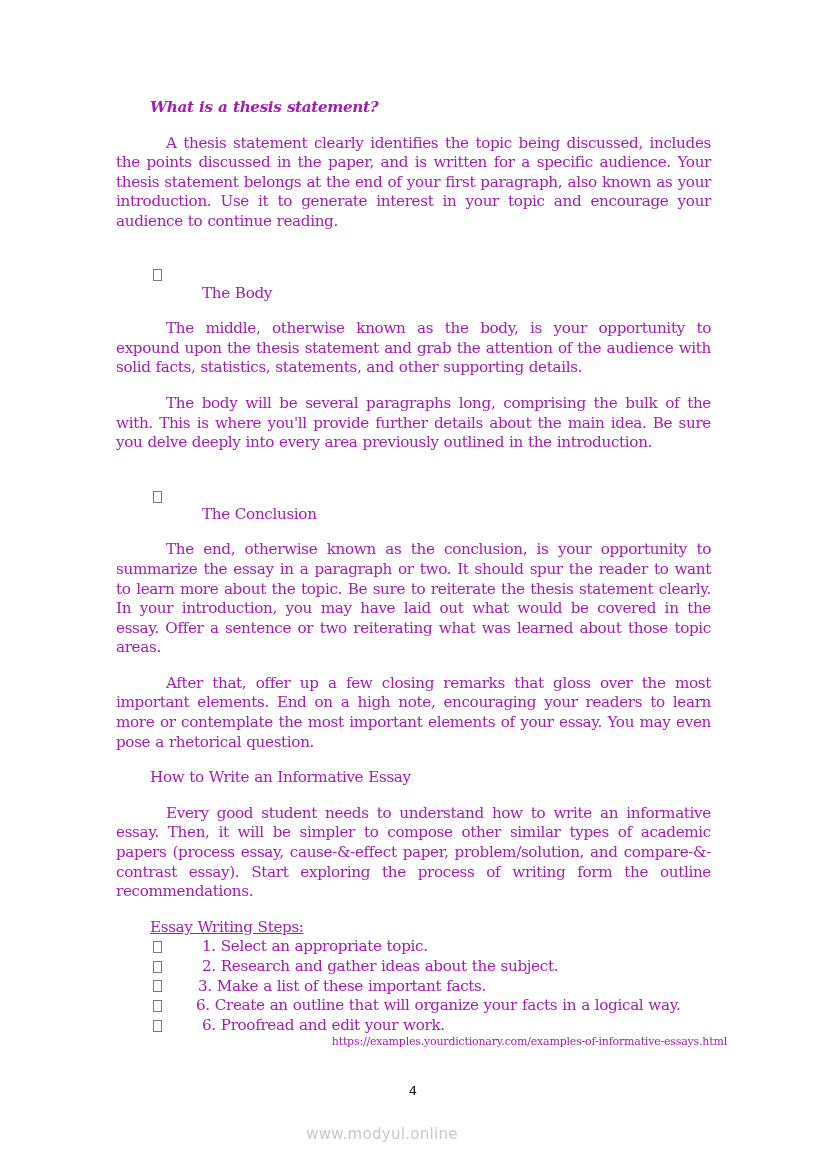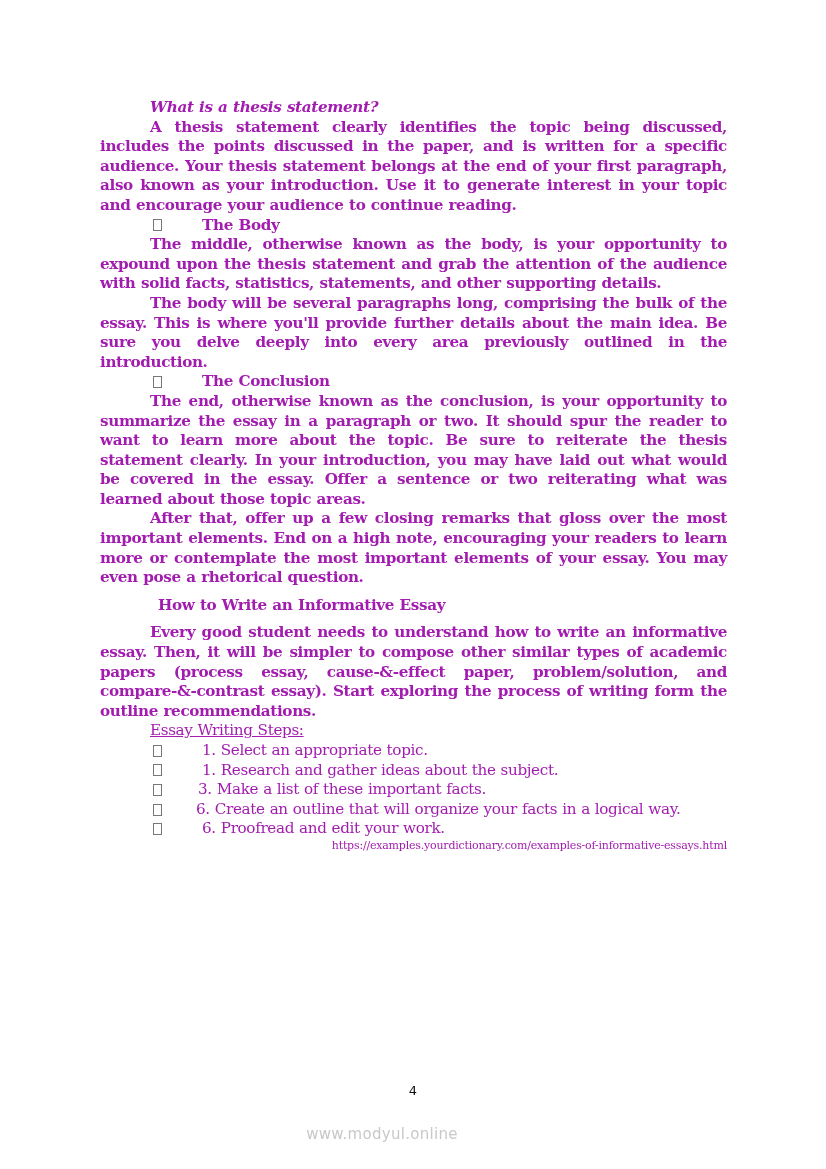--- a/index.html
+++ b/index.html
@@ -3,30 +3,30 @@
 <meta charset="utf-8">
 <style>
   html, body { margin: 0; padding: 0; background: #ffffff; }
   body { width: 826px; height: 1169px; position: relative; overflow: hidden; }
   .page {
     position: absolute; left: 100px; top: 98px; width: 627px;
     font-family: "DejaVu Serif", serif;
     font-size: 15.2px; line-height: 19.6px; color: #a21caf;
     letter-spacing: -0.35px; word-spacing: 0.5px;
   }
-  .p { text-align: justify; margin: 0; text-indent: 50px; font-weight: bold; }
+  .p { text-align: justify; margin: 16px; text-indent: 50px; }
   .p.last { text-align-last: left; }
   .heading-it { margin: 0; padding-left: 50px; font-weight: bold; font-style: italic; }
-  .heading-b { margin: 8px; padding-left: 50px; font-weight: bold; }
+  .heading-b { margin: 0; padding-left: 50px; font-weight: normal; }
   .bullet-head { margin: 0; padding-left: 50px; display: flex; align-items: center; }
   .box {
     display: inline-block; width: 7px; height: 10px; border: 1px solid #777;
     margin-right: 40px; margin-left: 3px; flex: none;
   }
-  .bullet-head .label { font-weight: bold; }
+  .bullet-head .label { font-weight: normal; margin-top: 36px; }
   .steps-title { margin: 0; padding-left: 50px; text-decoration: underline; }
   .step { margin: 0; padding-left: 50px; display: flex; align-items: center; }
   .step .box { margin-right: 0; }
   .step .num { display: inline-block; text-align: right; }
   .source {
     margin: 0; text-align: right; font-size: 11px; line-height: 14px;
     letter-spacing: -0.2px;
   }
   .page-number {
     position: absolute; left: 0; width: 826px; top: 1083px; text-align: center;
@@ -43,40 +43,40 @@
 
 <div class="page">
   <p class="heading-it">What is a thesis statement?</p>
   <p class="p last">A thesis statement clearly identifies the topic being discussed, includes the points discussed in the paper, and is written for a specific audience. Your thesis statement belongs at the end of your first paragraph, also known as your introduction. Use it to generate interest in your topic and encourage your audience to continue reading.</p>
 
   <div class="bullet-head">
     <span class="box"></span>
     <span class="label">The Body</span>
   </div>
   <p class="p last">The middle, otherwise known as the body, is your opportunity to expound upon the thesis statement and grab the attention of the audience with solid facts, statistics, statements, and other supporting details.</p>
-  <p class="p last">The body will be several paragraphs long, comprising the bulk of the essay. This is where you'll provide further details about the main idea. Be sure you delve deeply into every area previously outlined in the introduction.</p>
+  <p class="p last">The body will be several paragraphs long, comprising the bulk of the with. This is where you'll provide further details about the main idea. Be sure you delve deeply into every area previously outlined in the introduction.</p>
 
   <div class="bullet-head">
     <span class="box"></span>
     <span class="label">The Conclusion</span>
   </div>
   <p class="p last">The end, otherwise known as the conclusion, is your opportunity to summarize the essay in a paragraph or two. It should spur the reader to want to learn more about the topic. Be sure to reiterate the thesis statement clearly. In your introduction, you may have laid out what would be covered in the essay. Offer a sentence or two reiterating what was learned about those topic areas.</p>
   <p class="p last">After that, offer up a few closing remarks that gloss over the most important elements. End on a high note, encouraging your readers to learn more or contemplate the most important elements of your essay. You may even pose a rhetorical question.</p>
 
   <p class="heading-b">How to Write an Informative Essay</p>
   <p class="p last">Every good student needs to understand how to write an informative essay. Then, it will be simpler to compose other similar types of academic papers (process essay, cause-&amp;-effect paper, problem/solution, and compare-&amp;-contrast essay). Start exploring the process of writing form the outline recommendations.</p>
 
   <p class="steps-title">Essay Writing Steps:</p>
   <div class="step">
     <span class="box"></span>
     <span class="num" style="margin-left:40px">1. Select an appropriate topic.</span>
   </div>
   <div class="step">
     <span class="box"></span>
-    <span class="num" style="margin-left:40px">1. Research and gather ideas about the subject.</span>
+    <span class="num" style="margin-left:40px">2. Research and gather ideas about the subject.</span>
   </div>
   <div class="step">
     <span class="box"></span>
     <span class="num" style="margin-left:36px">3. Make a list of these important facts.</span>
   </div>
   <div class="step">
     <span class="box"></span>
     <span class="num" style="margin-left:34px">6. Create an outline that will organize your facts in a logical way.</span>
   </div>
   <div class="step">

